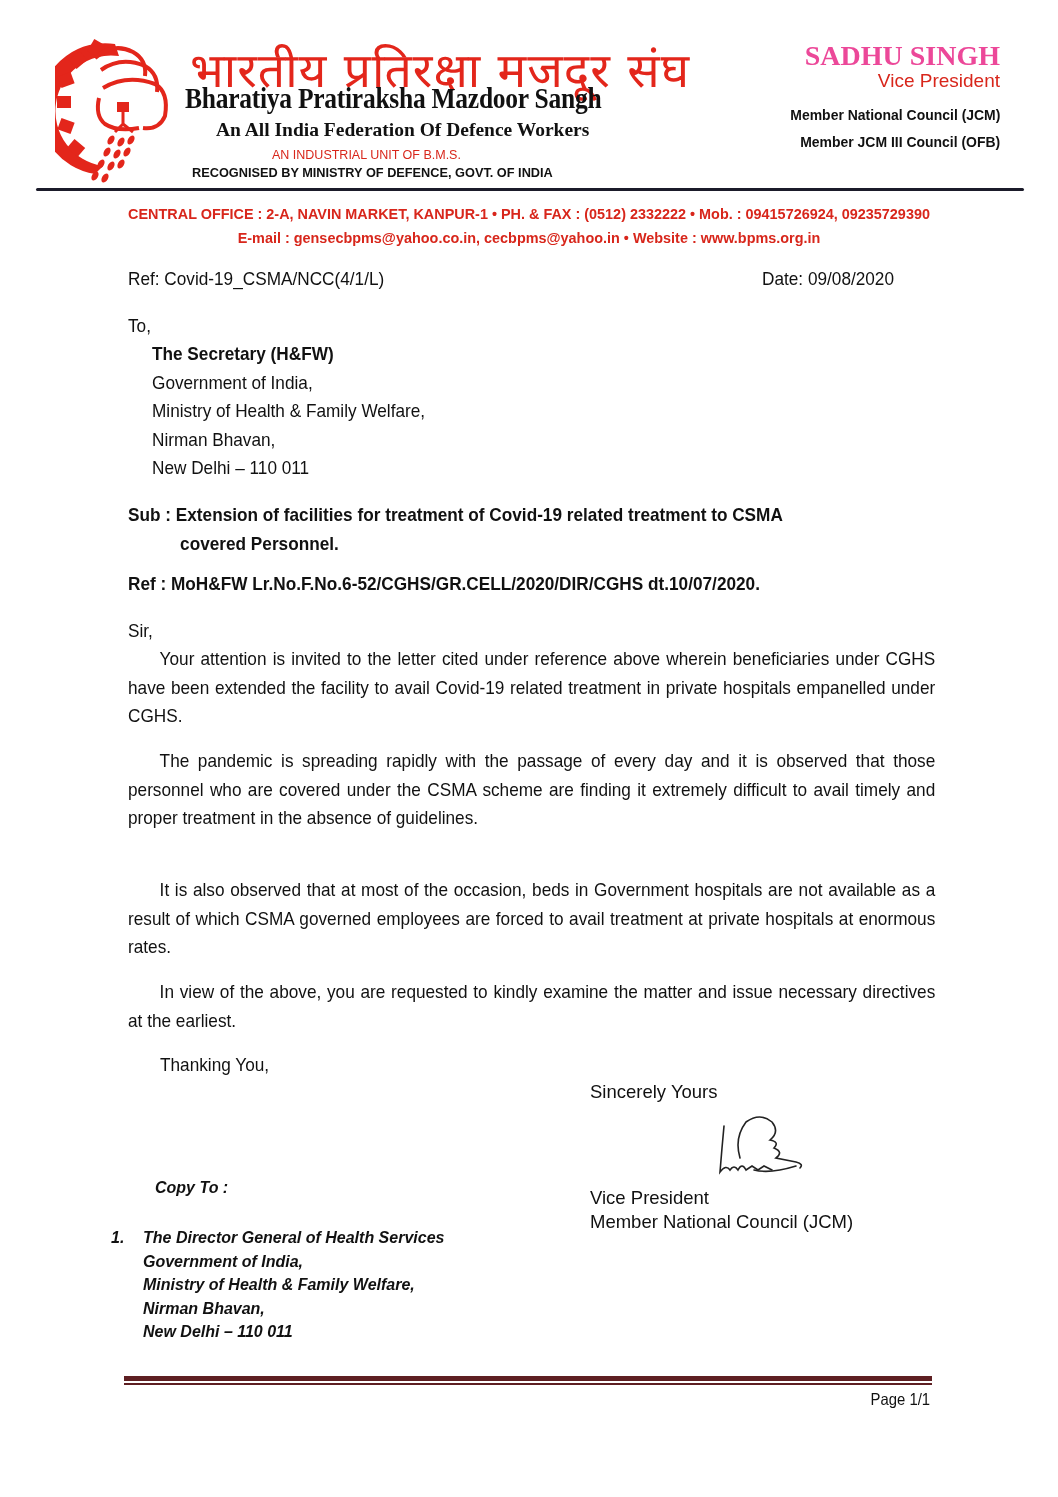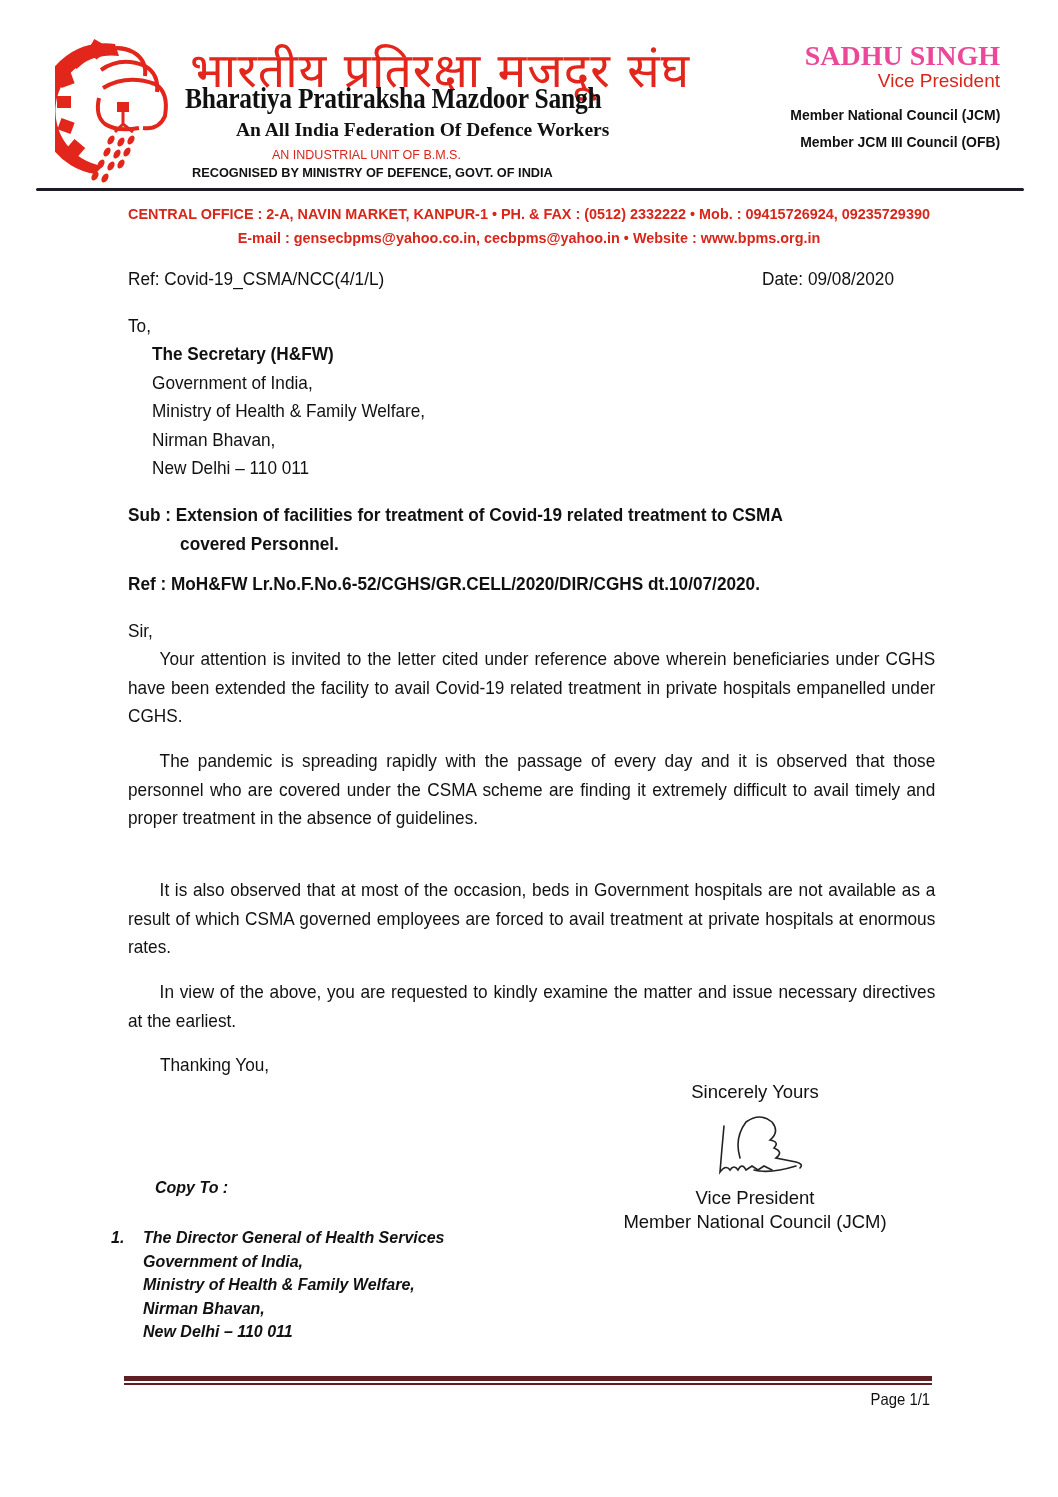--- a/index.html
+++ b/index.html
@@ -8,21 +8,21 @@
     .abs { position: absolute; }
 
     
     .logo { left: 55px; top: 36px; width: 120px; height: 150px; }
     .hindi { left: 190px; top: 36px; font-family: "DejaVu Sans", sans-serif; font-size: 48px;
              color: #e3261b; font-weight: normal; letter-spacing: 1px; white-space: nowrap; }
     .org-en { left: 185px; top: 82px; font-family: "Liberation Serif", serif; font-weight: bold;
               font-size: 29px; color: #111; transform: scaleX(0.88); transform-origin: left;
               white-space: nowrap; letter-spacing: -0.3px; }
     .org-sub { left: 216px; top: 119px; font-family: "Liberation Serif", serif; font-weight: bold;
-               font-size: 19.5px; color: #111; white-space: nowrap; margin-left: 20px; }
+               font-size: 19.5px; color: #111; white-space: nowrap; }
     .unit { left: 272px; top: 148px; font-size: 12.5px; font-weight: normal; color: #d8261b;
             white-space: nowrap; }
     .recog { left: 192px; top: 165px; font-size: 13px; font-weight: bold; color: #111;
              white-space: nowrap; transform: scaleX(0.98); transform-origin: left; }
 
     .vp-name { right: 58px; top: 40px; font-family: "Liberation Serif", serif; font-weight: bold;
                font-size: 28px; color: #ec4899; white-space: nowrap; text-align: right; }
     .vp-role { right: 58px; top: 70px; font-size: 19px; color: #d8261b; white-space: nowrap;
                font-weight: normal; }
     .vp-m1 { right: 58px; top: 106px; font-size: 15.5px; font-weight: bold; color: #111;
@@ -54,21 +54,21 @@
     .para { left: 128px; width: 868px; white-space: normal; text-align: justify;
             text-align-last: left; line-height: 28.5px; transform: scaleX(0.93); }
     .para .indent { display: inline-block; width: 34px; }
     .p1 { top: 645px; }
     .p2 { top: 747px; }
     .p3 { top: 876px; }
     .p4 { top: 978px; }
     .thanks { left: 160px; top: 1054px; }
 
     
-    .sig-block { left: 590px; top: 1080px; width: 330px; text-align: center; }
+    .sig-block { left: 590px; top: 1080px; width: 330px; text-align: left; }
     .sig-block .line { display: block; font-size: 18.5px; line-height: 24px; white-space: nowrap; }
     .sig-img { display: block; margin: 4px auto 0; width: 110px; height: 78px; }
     .sig-name { font-weight: bold; }
 
     
     .copy-to { left: 111px; top: 1179px; font-style: italic; font-weight: bold; font-size: 16px; margin-left: 44px; }
     .copy-list { left: 111px; top: 1226px; font-style: italic; font-weight: bold; font-size: 16px;
                  line-height: 23.5px; }
     .copy-list .num { position: absolute; left: 0; top: 0; }
     .copy-list .lines { margin-left: 32px; white-space: nowrap; }

